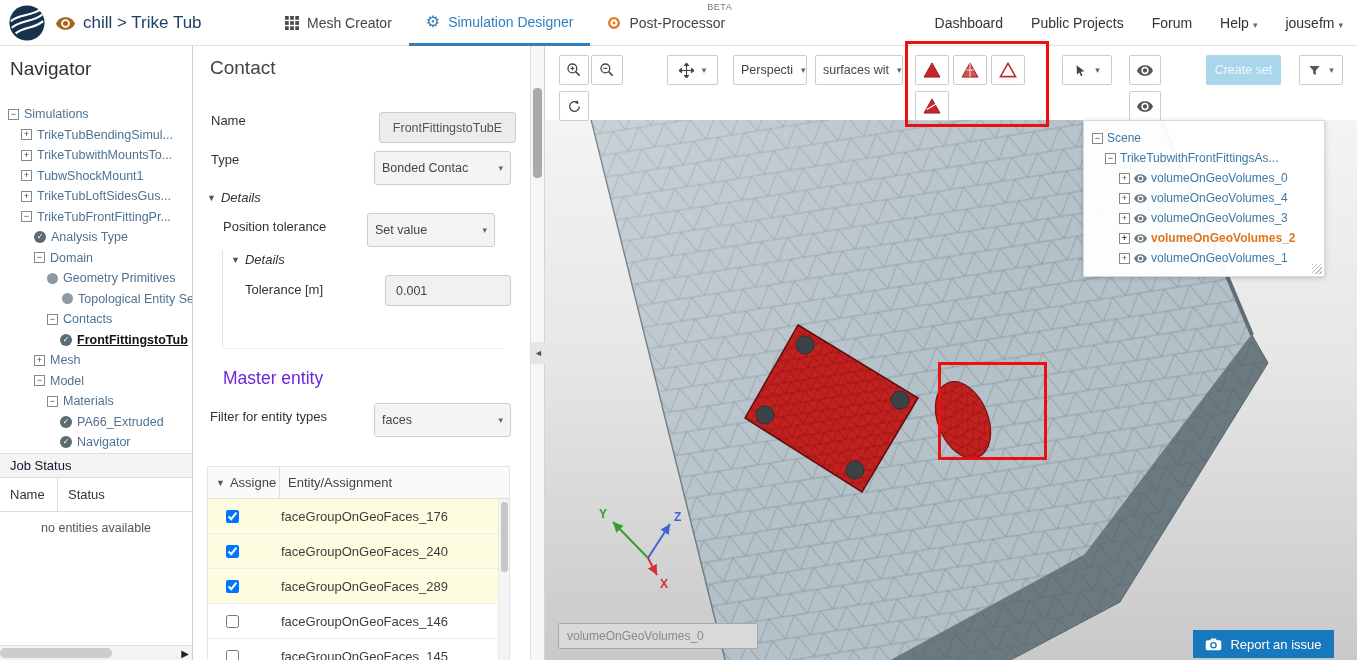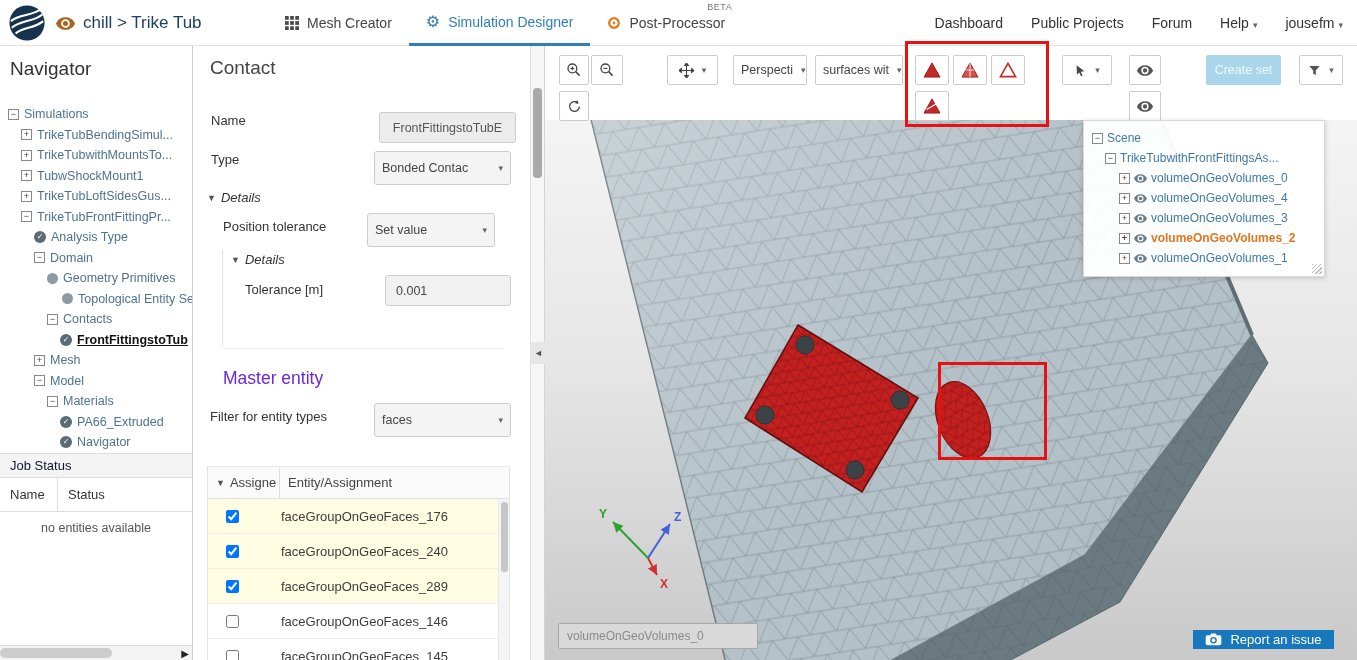--- a/index.html
+++ b/index.html
@@ -72,21 +72,21 @@
   svg.mesh{position:absolute;left:0;top:0}
   svg.mesh text{font-family:"Liberation Sans",sans-serif;font-weight:bold;font-size:12px}
   .vbtn{position:absolute;height:30px;background:#fff;border:1px solid #ccc;border-radius:2px;display:flex;align-items:center;justify-content:center;gap:4px;cursor:pointer;font-size:12.5px;color:#444;z-index:3;white-space:nowrap}
   .vbtn.select{justify-content:space-between;padding:0 7px}
   .vbtn.createset{background:#a9d6ea;border:1px solid #a9d6ea;color:#eef8fd}
   .scene{position:absolute;left:538px;top:74px;width:242px;background:rgba(255,255,255,.96);border:1px solid #d8d8d8;box-shadow:0 1px 5px rgba(0,0,0,.18);padding:7px 4px 8px;z-index:5;font-size:12px}
   .scene::after{content:"";position:absolute;right:2px;bottom:2px;width:10px;height:10px;background:repeating-linear-gradient(135deg,#bbb 0 1px,transparent 1px 3px)}
   .scene-row{height:20px;display:flex;align-items:center;gap:4px;color:#3f79a5;white-space:nowrap;overflow:hidden;cursor:pointer}
   .scene-row.sel{color:#e0761e;font-weight:bold}
   .vtooltip{position:absolute;left:13px;top:503px;width:200px;height:26px;background:#d9d9d9;border:1px solid #a8a8a8;border-radius:2px;color:#8a8a8a;font-size:12px;display:flex;align-items:center;padding-left:8px;z-index:2}
-  .report{position:absolute;left:1193px;top:630px;width:141px;height:19px;background:#1878be;color:#fff;font-size:13px;display:flex;align-items:center;justify-content:center;gap:8px;z-index:30;cursor:pointer}
+  .report{position:absolute;left:1193px;top:630px;width:141px;height:28px;background:#1878be;color:#fff;font-size:13px;display:flex;align-items:center;justify-content:center;gap:8px;z-index:30;cursor:pointer}
   .anno{position:absolute;border:3px solid #e81010;z-index:40}
 </style>
 </head>
 <body>
 
 <div class="topbar">
   <span class="logo">
     <svg width="38" height="38" viewBox="0 0 40 40">
         <circle cx="20" cy="20" r="18.5" fill="#16324f"></circle>
         <path d="M4 25 C13 17 27 19 36 11 M3 18 C12 10 26 13 35 5 M8 31 C16 24 28 26 37 18" stroke="#fff" stroke-width="2.2" fill="none"></path>

